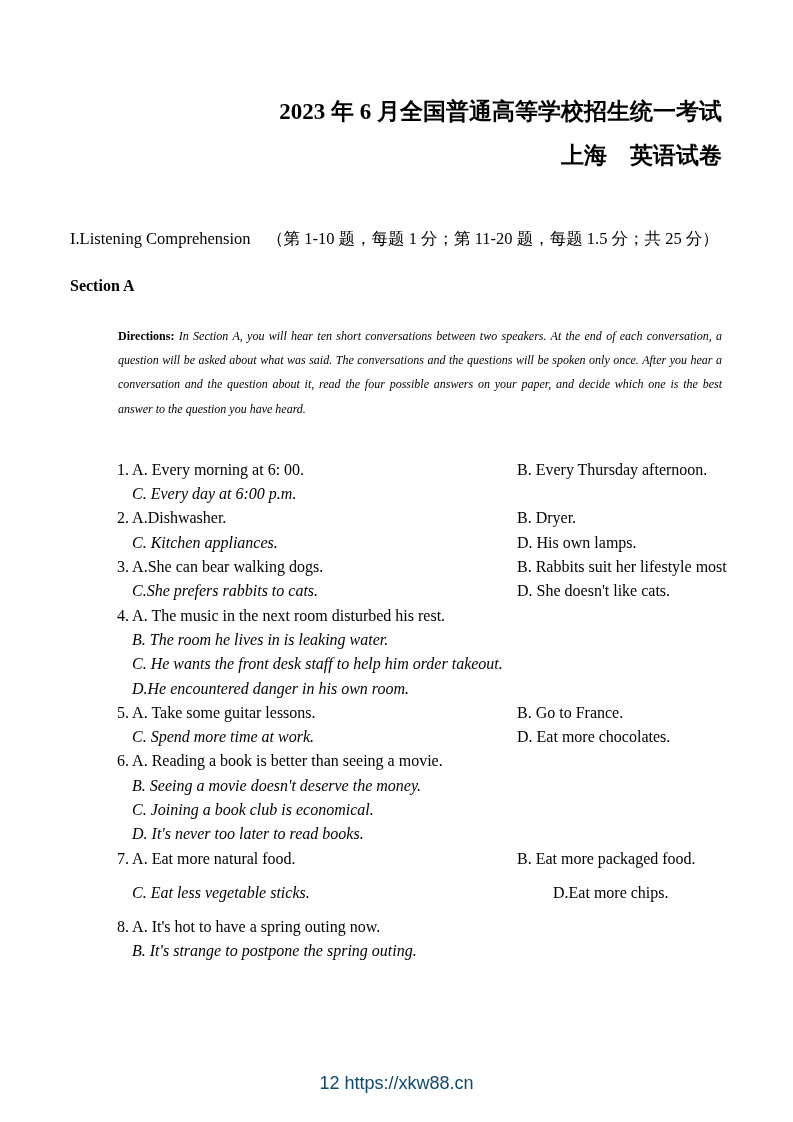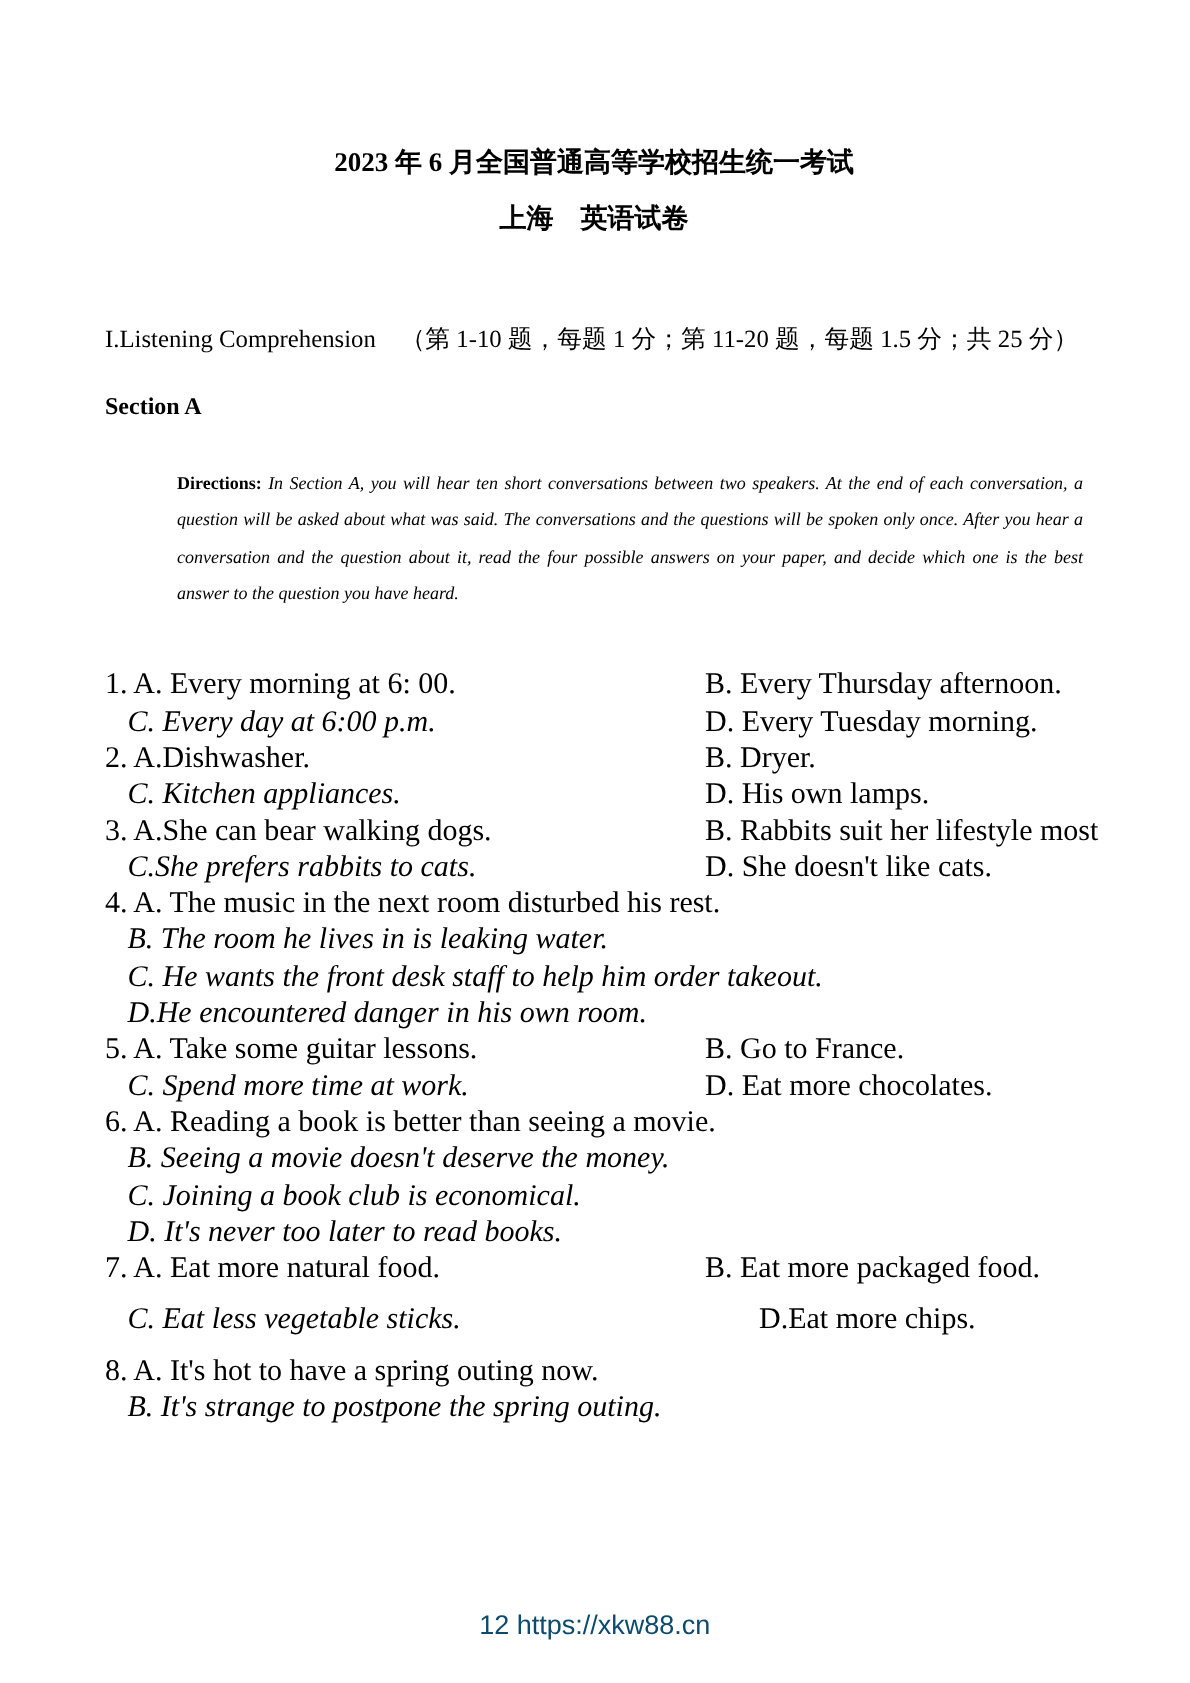--- a/index.html
+++ b/index.html
@@ -12,23 +12,23 @@
     color: #000000;
     overflow: hidden;
   }
   .page {
     padding: 96px 71px 0 70px;
     width: 100%;
     height: 100%;
     position: relative;
   }
   .title-line {
-    text-align: center;
+    text-align: right;
     font-weight: bold;
-    font-size: 18px;
+    font-size: 23px;
     line-height: 1.35;
   }
   .title-line + .title-line { margin-top: 13px; }
   .section-heading {
     margin-top: 55px;
     font-weight: normal;
     font-size: 16.5px;
     line-height: 1.55;
     text-align: justify;
   }
@@ -39,21 +39,21 @@
   }
   .directions {
     margin-top: 29px;
     font-size: 12px;
     line-height: 24.3px;
     text-align: justify;
     margin-left: 48px;
   }
   .directions .dir-label { font-weight: bold; font-style: normal; }
   .directions .dir-text { font-style: italic; }
-  .questions { margin-top: 37px; font-size: 20px; }
+  .questions { margin-top: 37px; font-size: 16px; margin-left: 47px; }
   .opt-row { line-height: 24.3px; }
   .opt-row.two-col {
     display: grid;
     grid-template-columns: 400px 1fr;
   }
   .cell { display: block; white-space: nowrap; }
   .cell.indent { padding-left: 15px; font-style: italic; }
   .gap { margin-top: 10px; gap: 36px; }
   .footer {
     position: absolute;
@@ -83,21 +83,20 @@
   <p class="directions"><span class="dir-label">Directions:</span> <span class="dir-text">In Section A, you will hear ten short conversations between two speakers. At the end of each conversation, a question will be asked about what was said. The conversations and the questions will be spoken only once. After you hear a conversation and the question about it, read the four possible answers on your paper, and decide which one is the best answer to the question you have heard.</span></p>
 
   <div class="questions">
       <div class="question">
         <div class="opt-row two-col">
           <span class="cell">1. A. Every morning at 6: 00.</span>
           <span class="cell">B. Every Thursday afternoon.</span>
         </div>
         <div class="opt-row two-col">
           <span class="cell indent">C. Every day at 6:00 p.m.</span>
-          <span class="cell">D. Every Tuesday morning.</span>
         </div>
       </div>
       <div class="question">
         <div class="opt-row two-col">
           <span class="cell">2. A.Dishwasher.</span>
           <span class="cell">B. Dryer.</span>
         </div>
         <div class="opt-row two-col">
           <span class="cell indent">C. Kitchen appliances.</span>
           <span class="cell">D. His own lamps.</span>

